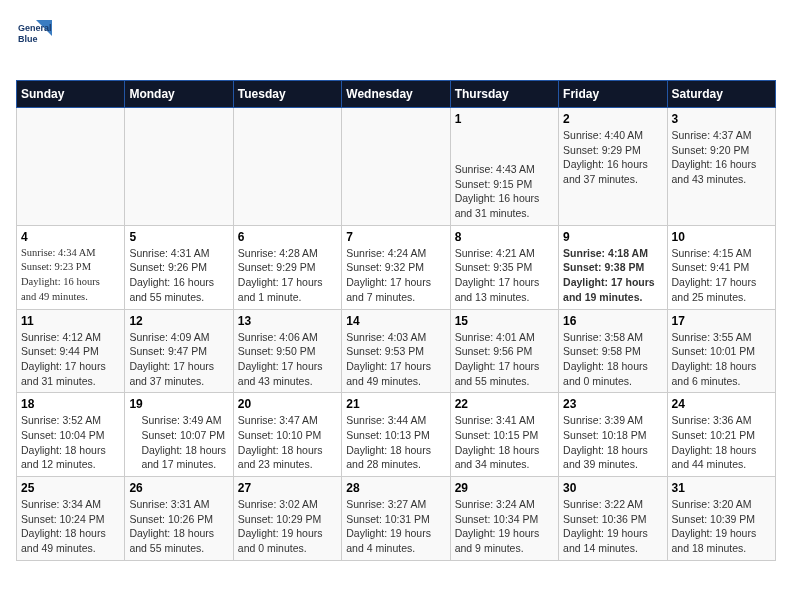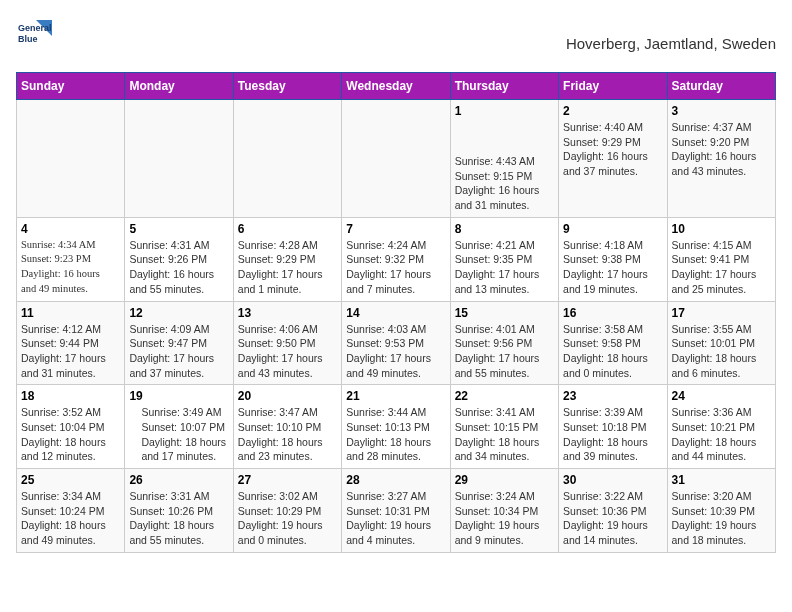--- a/index.html
+++ b/index.html
@@ -6,22 +6,22 @@
     body {
       font-family: Arial, sans-serif;
       background: #fff;
       width: 792px;
       min-height: 612px;
       padding: 16px;
     }
     .header {
       display: flex;
       justify-content: space-between;
-      align-items: flex-end;
-      margin-bottom: 20px;
+      align-items: flex-start;
+      margin-bottom: 28px;
     }
     .logo {
       display: flex;
       align-items: center;
       gap: 4px;
     }
     .logo-icon {
       width: 36px;
       height: 36px;
     }
@@ -36,21 +36,21 @@
     .subtitle {
       font-size: 15px;
       color: #333;
     }
     table {
       width: 100%;
       border-collapse: collapse;
       font-size: 11px;
     }
     thead tr th {
-      background-color: #a21caf;
+      background-color: #0f172a;
       color: #fff;
       padding: 6px 4px;
       text-align: left;
       font-size: 12px;
       border: 1px solid #2255a4;
     }
     tbody tr td {
       border: 1px solid #ccc;
       vertical-align: top;
       padding: 4px;
@@ -81,21 +81,20 @@
 <div class="header">
   <div class="logo">
     <svg class="logo-icon" viewBox="0 0 36 36">
       <rect x="0" y="0" width="36" height="36" fill="white"></rect>
       <polygon points="20,4 36,4 36,20" fill="#3a7cc1"></polygon>
       <text x="2" y="15" font-size="9" font-weight="bold" fill="#1a3a6b" font-family="Arial">General</text>
       <text x="2" y="26" font-size="9" font-weight="bold" fill="#1a3a6b" font-family="Arial">Blue</text>
     </svg>
   </div>
   <div class="title-block">
-    <div class="subtitle">Hoverberg, Jaemtland, Sweden</div>
   </div>
 </div>
 
 <table>
   <thead>
     <tr>
     <th>Sunday</th>
         <th>Monday</th>
         <th>Tuesday</th>
         <th>Wednesday</th>
@@ -163,21 +162,21 @@
         </td>
         <td>
           <div class="day-num">8</div>
           <div class="day-info" style="white-space: pre-line;">Sunrise: 4:21 AM
 Sunset: 9:35 PM
 Daylight: 17 hours
 and 13 minutes.</div>
         </td>
         <td>
           <div class="day-num">9</div>
-          <div class="day-info" style="white-space: pre-line;">Sunrise: 4:18 AM
+          <div class="day-info" style="white-space: pre-line; font-weight: bold;">Sunrise: 4:18 AM
 Sunset: 9:38 PM
 Daylight: 17 hours
 and 19 minutes.</div>
         </td>
         <td>
           <div class="day-num">10</div>
           <div class="day-info" style="white-space: pre-line;">Sunrise: 4:15 AM
 Sunset: 9:41 PM
 Daylight: 17 hours
 and 25 minutes.</div>

